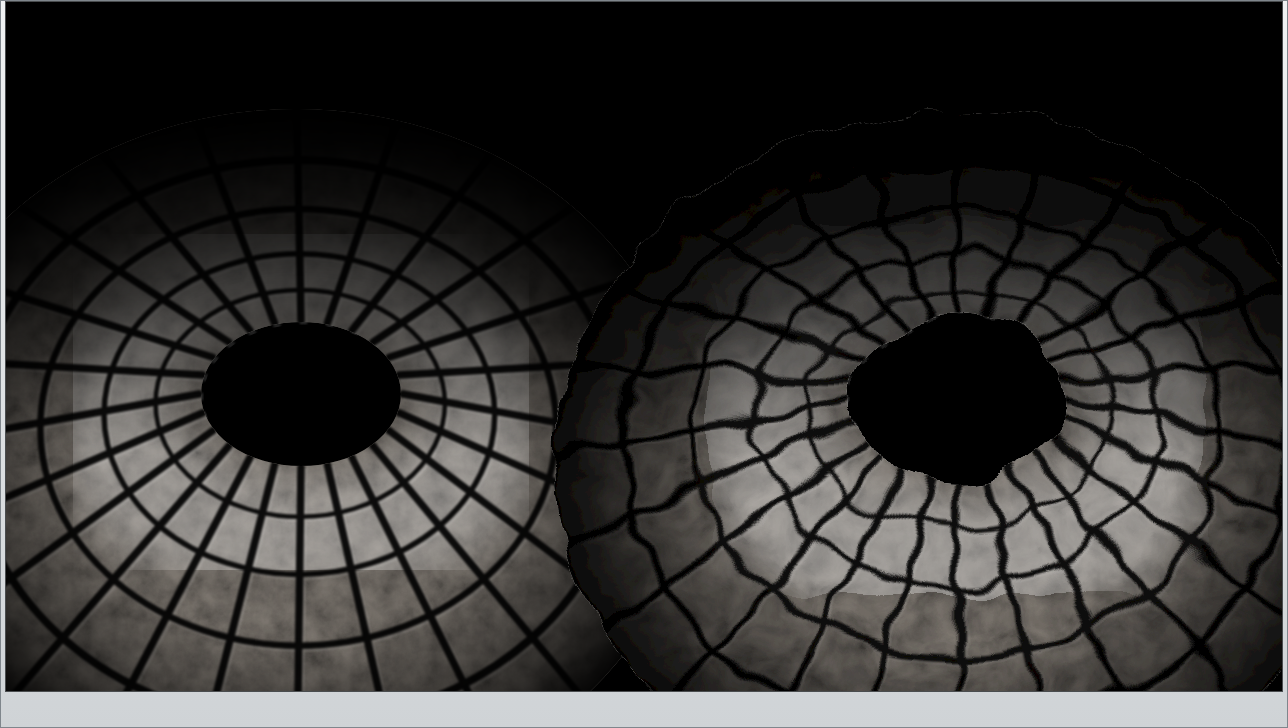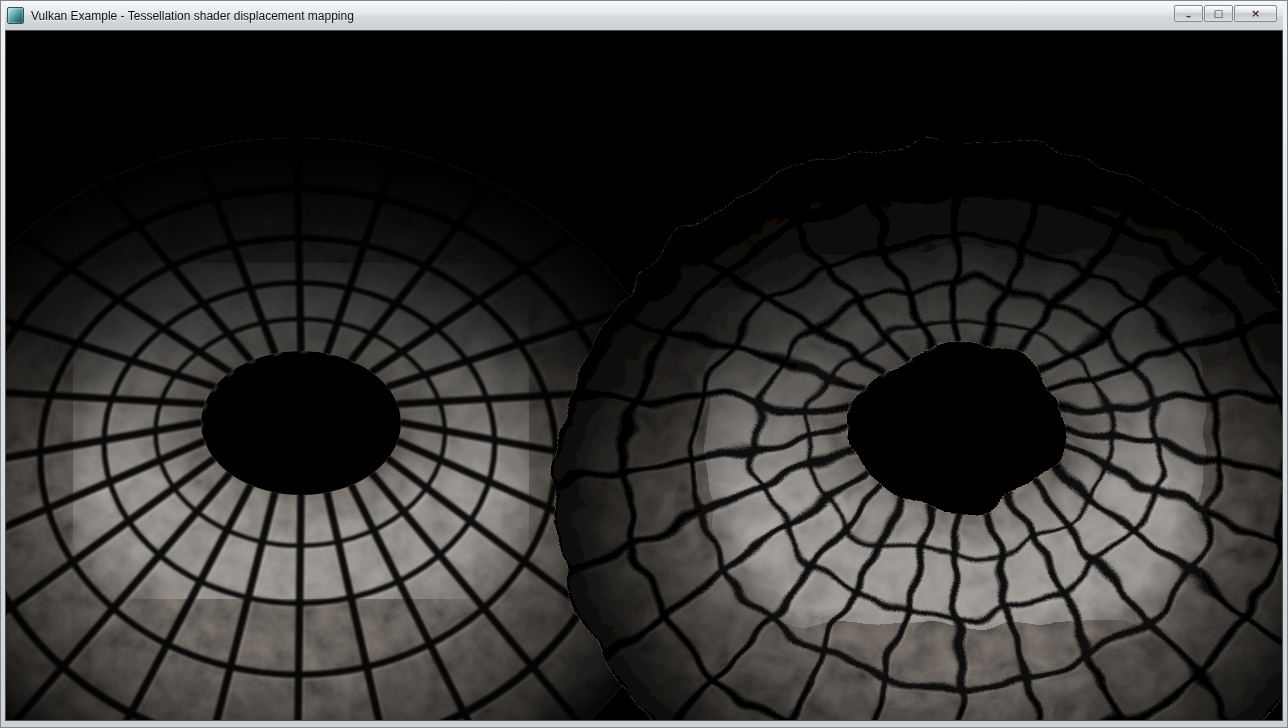--- a/index.html
+++ b/index.html
@@ -54,35 +54,20 @@
     box-sizing:border-box;
     background:#000;
     border:1px solid #4a4d4f;
   }
   svg{display:block;width:100%;height:100%;}
 </style>
 </head>
 <body>
 
 <div class="window">
-  <div class="titlebar">
-    <span class="app-icon"></span>
-    <span class="title">Vulkan Example - Tessellation shader displacement mapping</span>
-    <div class="controls">
-      <button class="ctrl min">
-        <span>–</span>
-      </button>
-      <button class="ctrl max">
-        <span>□</span>
-      </button>
-      <button class="ctrl close">
-        <span>×</span>
-      </button>
-    </div>
-  </div>
 
   <div class="content">
     <svg id="scene" viewBox="0 0 1276 689" preserveAspectRatio="none">
       <defs id="scene-defs">
 
         <filter id="stoneNoise" x="0%" y="0%" width="100%" height="100%">
           <feTurbulence type="fractalNoise" baseFrequency="0.045" numOctaves="5" seed="11" result="f"></feTurbulence>
           <feColorMatrix in="f" type="matrix" values="0.38 0.38 0.24 0 0  0.38 0.38 0.24 0 0  0.38 0.38 0.24 0 0  0 0 0 0 1" result="g"></feColorMatrix>
           <feComponentTransfer in="g">
             <feFuncR type="linear" slope="1.7" intercept="-0.28"></feFuncR>

